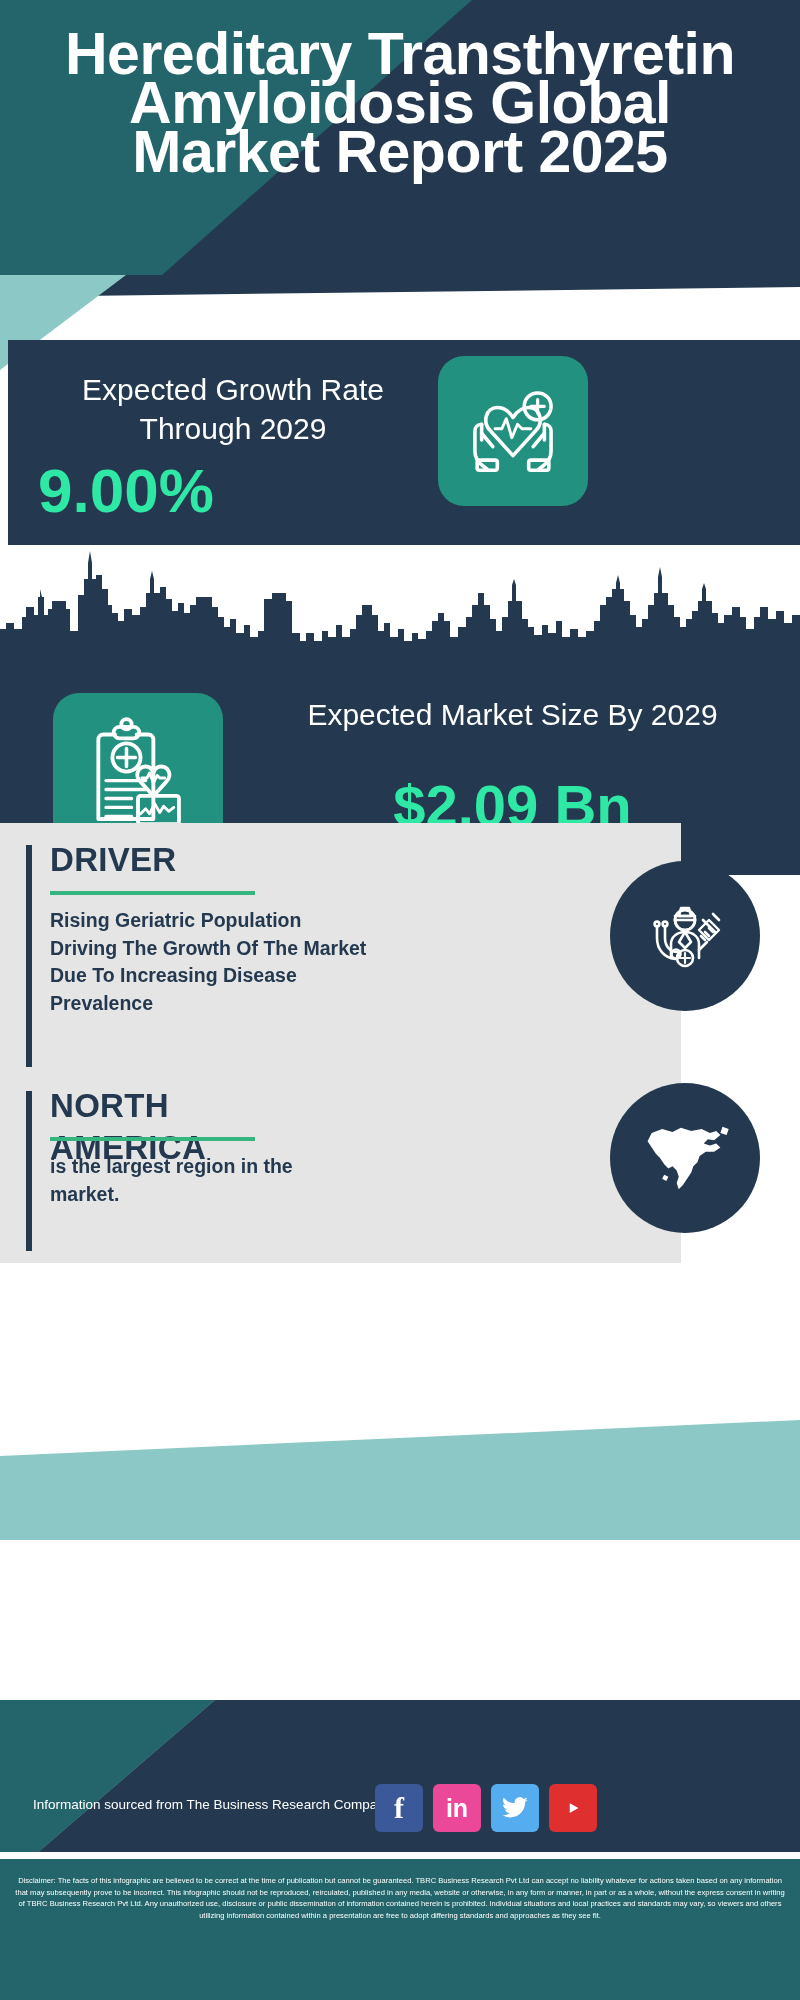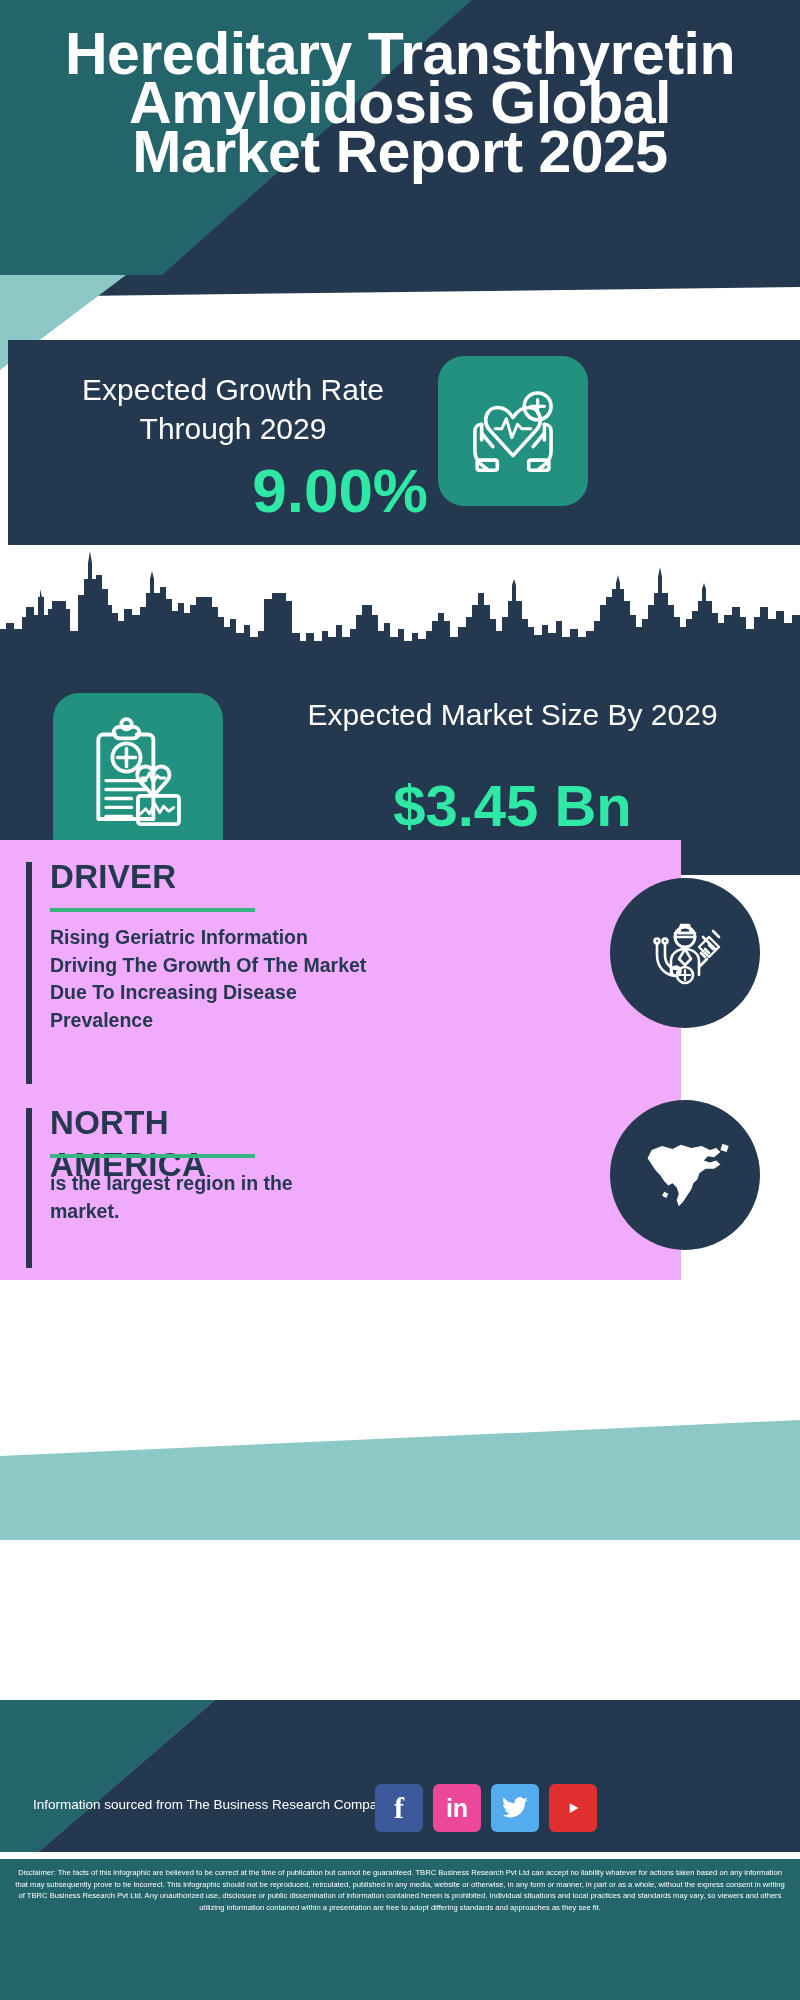--- a/index.html
+++ b/index.html
@@ -55,21 +55,21 @@
     position:absolute; top:340px; left:8px; width:800px; height:205px;
     background:#24394f;
   }
   .growth-text {
     position:absolute; top:30px; left:30px; width:390px;
     text-align:center; color:#ffffff;
     font-size:30px; line-height:39px; font-weight:400;
   }
   .growth-value {
     position:absolute; top:120px; left:30px; width:390px;
-    text-align:right;
+    text-align:left;
     color:#2fe8a6;
     font-size:62px; line-height:62px; font-weight:bold;
   }
   .icon-card {
     position:absolute;
     background:#23917f;
     border-radius:26px;
     display:flex; align-items:center; justify-content:center;
   }
   .icon-card.growth-icon { top:16px; left:430px; width:150px; height:150px; }
@@ -91,22 +91,22 @@
   }
   .market-value {
     position:absolute; top:232px; left:240px; width:545px;
     text-align:center; color:#2fe8a6;
     font-size:58px; line-height:58px; font-weight:bold;
   }
   .icon-card.market-icon { top:148px; left:53px; width:170px; height:170px; }
 
   
   .facts {
-    position:absolute; top:840px; left:0; width:681px; height:440px;
-    background:#f0abfc;
+    position:absolute; top:823px; left:0; width:681px; height:440px;
+    background:#e5e5e5;
   }
   .fact-block { position:absolute; left:26px; }
   .fact-bar {
     position:absolute; left:0; top:0; width:6px; background:#24394f;
   }
   .fact-head {
     position:absolute; left:24px; top:-6px;
     color:#24394f; font-weight:bold; letter-spacing:0.3px;
   }
   .fact-rule {
@@ -173,21 +173,21 @@
 
   .disclaimer-wrap {
     position:absolute; top:156px; left:0; width:800px; height:144px;
     background:#23656b;
     border-top:3px solid #ffffff;
     z-index:6;
   }
   .disclaimer {
     color:#ffffff; font-size:7.6px; line-height:11.6px;
     text-align:center;
-    padding:8px 14px 0 14px;
+    padding:16px 14px 0 14px;
   }
   .hr-white {
     position:absolute; top:152px; left:0; width:800px; height:4px;
     background:#ffffff; z-index:7;
   }
 </style>
 </head>
 <body>
 
 <div class="page">
@@ -282,30 +282,30 @@
 
         <path d="M62 64 L52 53 C47 48 50 41 56 41 C59 41 61 43 62 46 C63 43 65 41 68 41 C74 41 77 48 72 53 Z"></path>
         <path d="M53 50 h4 l2 -4 l3 8 l3 -6 l2 2 h4" stroke-width="2.2"></path>
 
         <rect x="50" y="64" width="32" height="22" rx="2"></rect>
         <path d="M52 78 l4 -4 l3 4 l4 -8 l4 7 l3 -5 l4 4 l4 -3" stroke-width="2.2"></path>
       </svg>
     </div>
 
     <div class="market-text">Expected Market Size By 2029</div>
-    <div class="market-value">$3.45 Bn</div>
+    <div class="market-value">$2.09 Bn</div>
   </div>
 
   <div class="facts">
 
     <div class="fact-block" style="top:22px;">
       <div class="fact-bar" style="height:222px;"></div>
       <div class="fact-head" style="font-size:33px; line-height:42px;">DRIVER</div>
       <div class="fact-rule" style="top:46px; width:205px;"></div>
-      <div class="fact-body" style="top:62px; width:318px; font-size:19.5px; line-height:27.5px;">Rising Geriatric Information Driving The Growth Of The Market Due To Increasing Disease Prevalence</div>
+      <div class="fact-body" style="top:62px; width:318px; font-size:19.5px; line-height:27.5px;">Rising Geriatric Population Driving The Growth Of The Market Due To Increasing Disease Prevalence</div>
     </div>
 
     <div class="round-icon" style="top:38px; left:610px; width:150px; height:150px;">
       <svg viewBox="0 0 100 100" width="100" height="100" fill="none" stroke="#ffffff" stroke-width="2.6" stroke-linecap="round" stroke-linejoin="round">
 
         <path d="M40 34 a10 10 0 0 0 20 0"></path>
         <path d="M40 34 a10 10 0 0 1 20 0 z" fill="none"></path>
         <circle cx="50" cy="34" r="10"></circle>
         <path d="M40 30 h20"></path>
         <path d="M46 22 h8 l2 8 h-12 z"></path>

